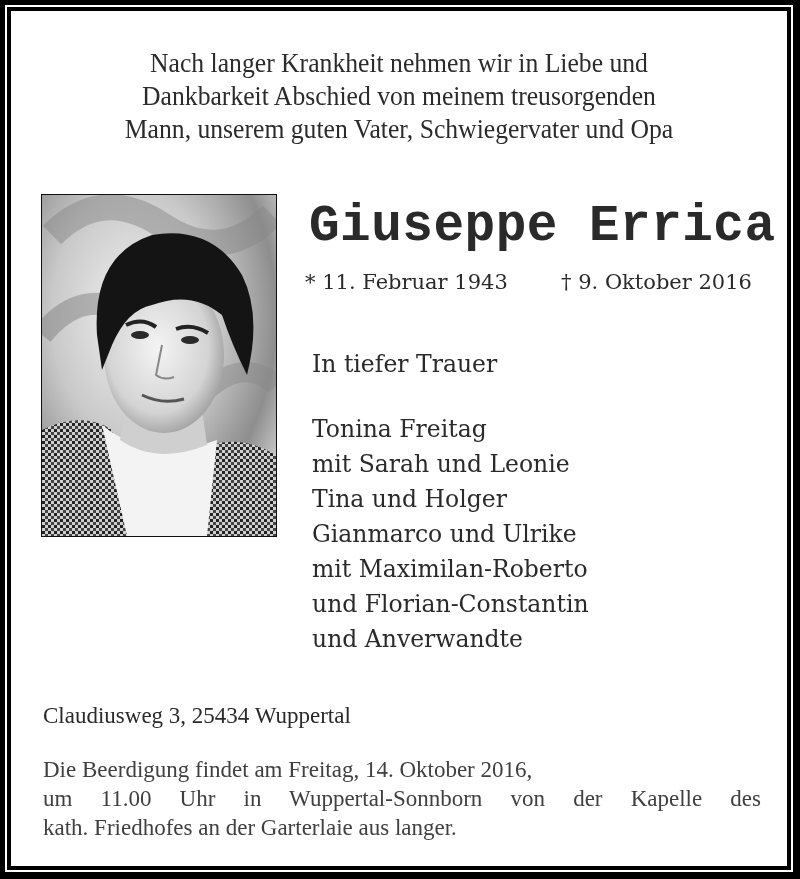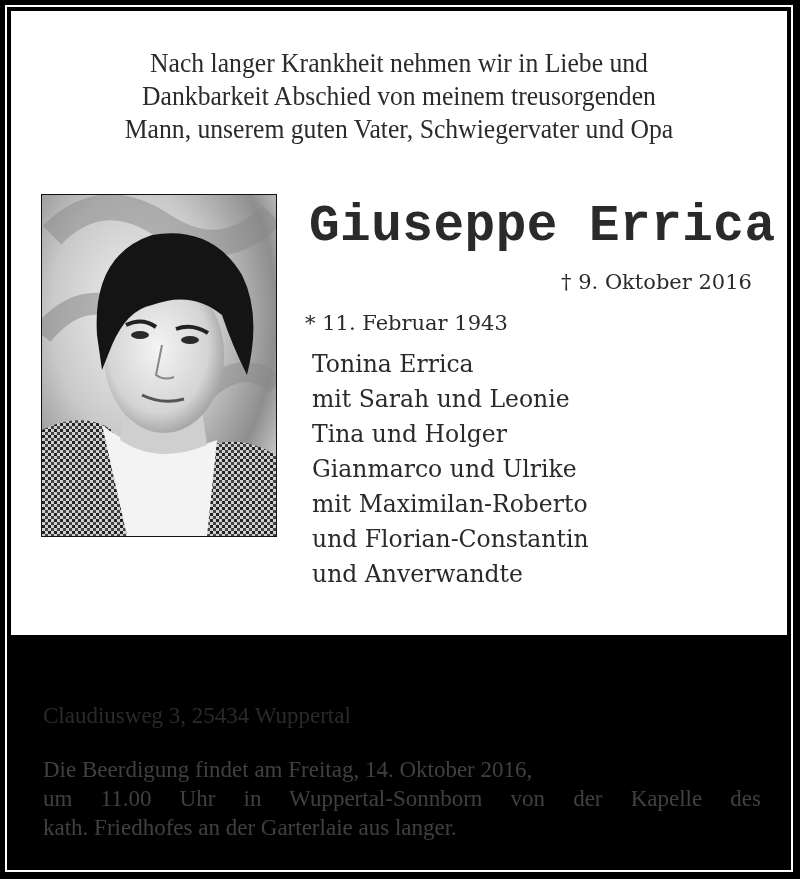--- a/index.html
+++ b/index.html
@@ -5,21 +5,21 @@
     html, body { margin: 0; padding: 0; }
     body {
       width: 800px; height: 879px; background: #000; position: relative; overflow: hidden;
       font-family: "DejaVu Serif", "Liberation Serif", serif; color: #2a2a2a;
     }
     .frame-outer {
       position: absolute; left: 5px; top: 5px; width: 788px; height: 867px;
       border: 2px solid #fff; box-sizing: border-box; background: #000;
     }
     .frame-inner {
-      position: absolute; left: 11px; top: 11px; width: 776px; height: 624px;
+      position: absolute; left: 11px; top: 11px; width: 776px; height: 855px;
       background: #fff;
     }
     .intro {
       position: absolute; left: 0; top: 36px; width: 776px; text-align: center;
       font-family: "Liberation Serif", serif; font-size: 27px; line-height: 33px;
       color: #2b2b2b; transform: scaleX(0.95); letter-spacing: 0px;
     }
     .intro div { white-space: nowrap; }
     .photo {
       position: absolute; left: 30px; top: 183px; width: 236px; height: 343px;
@@ -29,21 +29,21 @@
     .name {
       position: absolute; left: 298px; top: 186px; width: 460px;
       font-family: Liberation Mono, monospace; font-weight: bold; font-size: 51px;
       line-height: 60px; color: #2a2a2a; letter-spacing: 0.5px; white-space: nowrap;
     }
     .dates {
       position: absolute; left: 294px; top: 257px; width: 470px;
       font-family: "DejaVu Serif", serif; font-size: 21px; line-height: 28px; color: #2a2a2a;
       white-space: nowrap;
     }
-    .dates .born { position: absolute; left: 0; margin-top: 41px; }
+    .dates .born { position: absolute; left: 0; }
     .dates .died { position: absolute; left: 256px; }
     .mourners {
       position: absolute; left: 301px; top: 336px; width: 420px;
       font-family: "DejaVu Serif", serif; font-size: 23.5px; line-height: 35px; color: #2a2a2a;
     }
     .mourners .heading { margin-bottom: 30px; }
     .mourners div { white-space: nowrap; }
     .address {
       position: absolute; left: 32px; top: 690px;
       font-family: "Liberation Serif", serif; font-size: 23px; line-height: 30px; color: #2a2a2a;
@@ -115,21 +115,22 @@
   </div>
 
   <div class="name">Giuseppe Errica</div>
 
   <div class="dates">
     <span class="born">* 11. Februar 1943</span>
     <span class="died">† 9. Oktober 2016</span>
   </div>
 
   <div class="mourners">
-    <div>Tonina Errica</div>
+    <div class="heading">In tiefer Trauer</div>
+    <div>Tonina Freitag</div>
     <div>mit Sarah und Leonie</div>
     <div>Tina und Holger</div>
     <div>Gianmarco und Ulrike</div>
     <div>mit Maximilan-Roberto</div>
     <div>und Florian-Constantin</div>
     <div>und Anverwandte</div>
   </div>
 
   <div class="address">Claudiusweg 3, 25434 Wuppertal</div>
 

